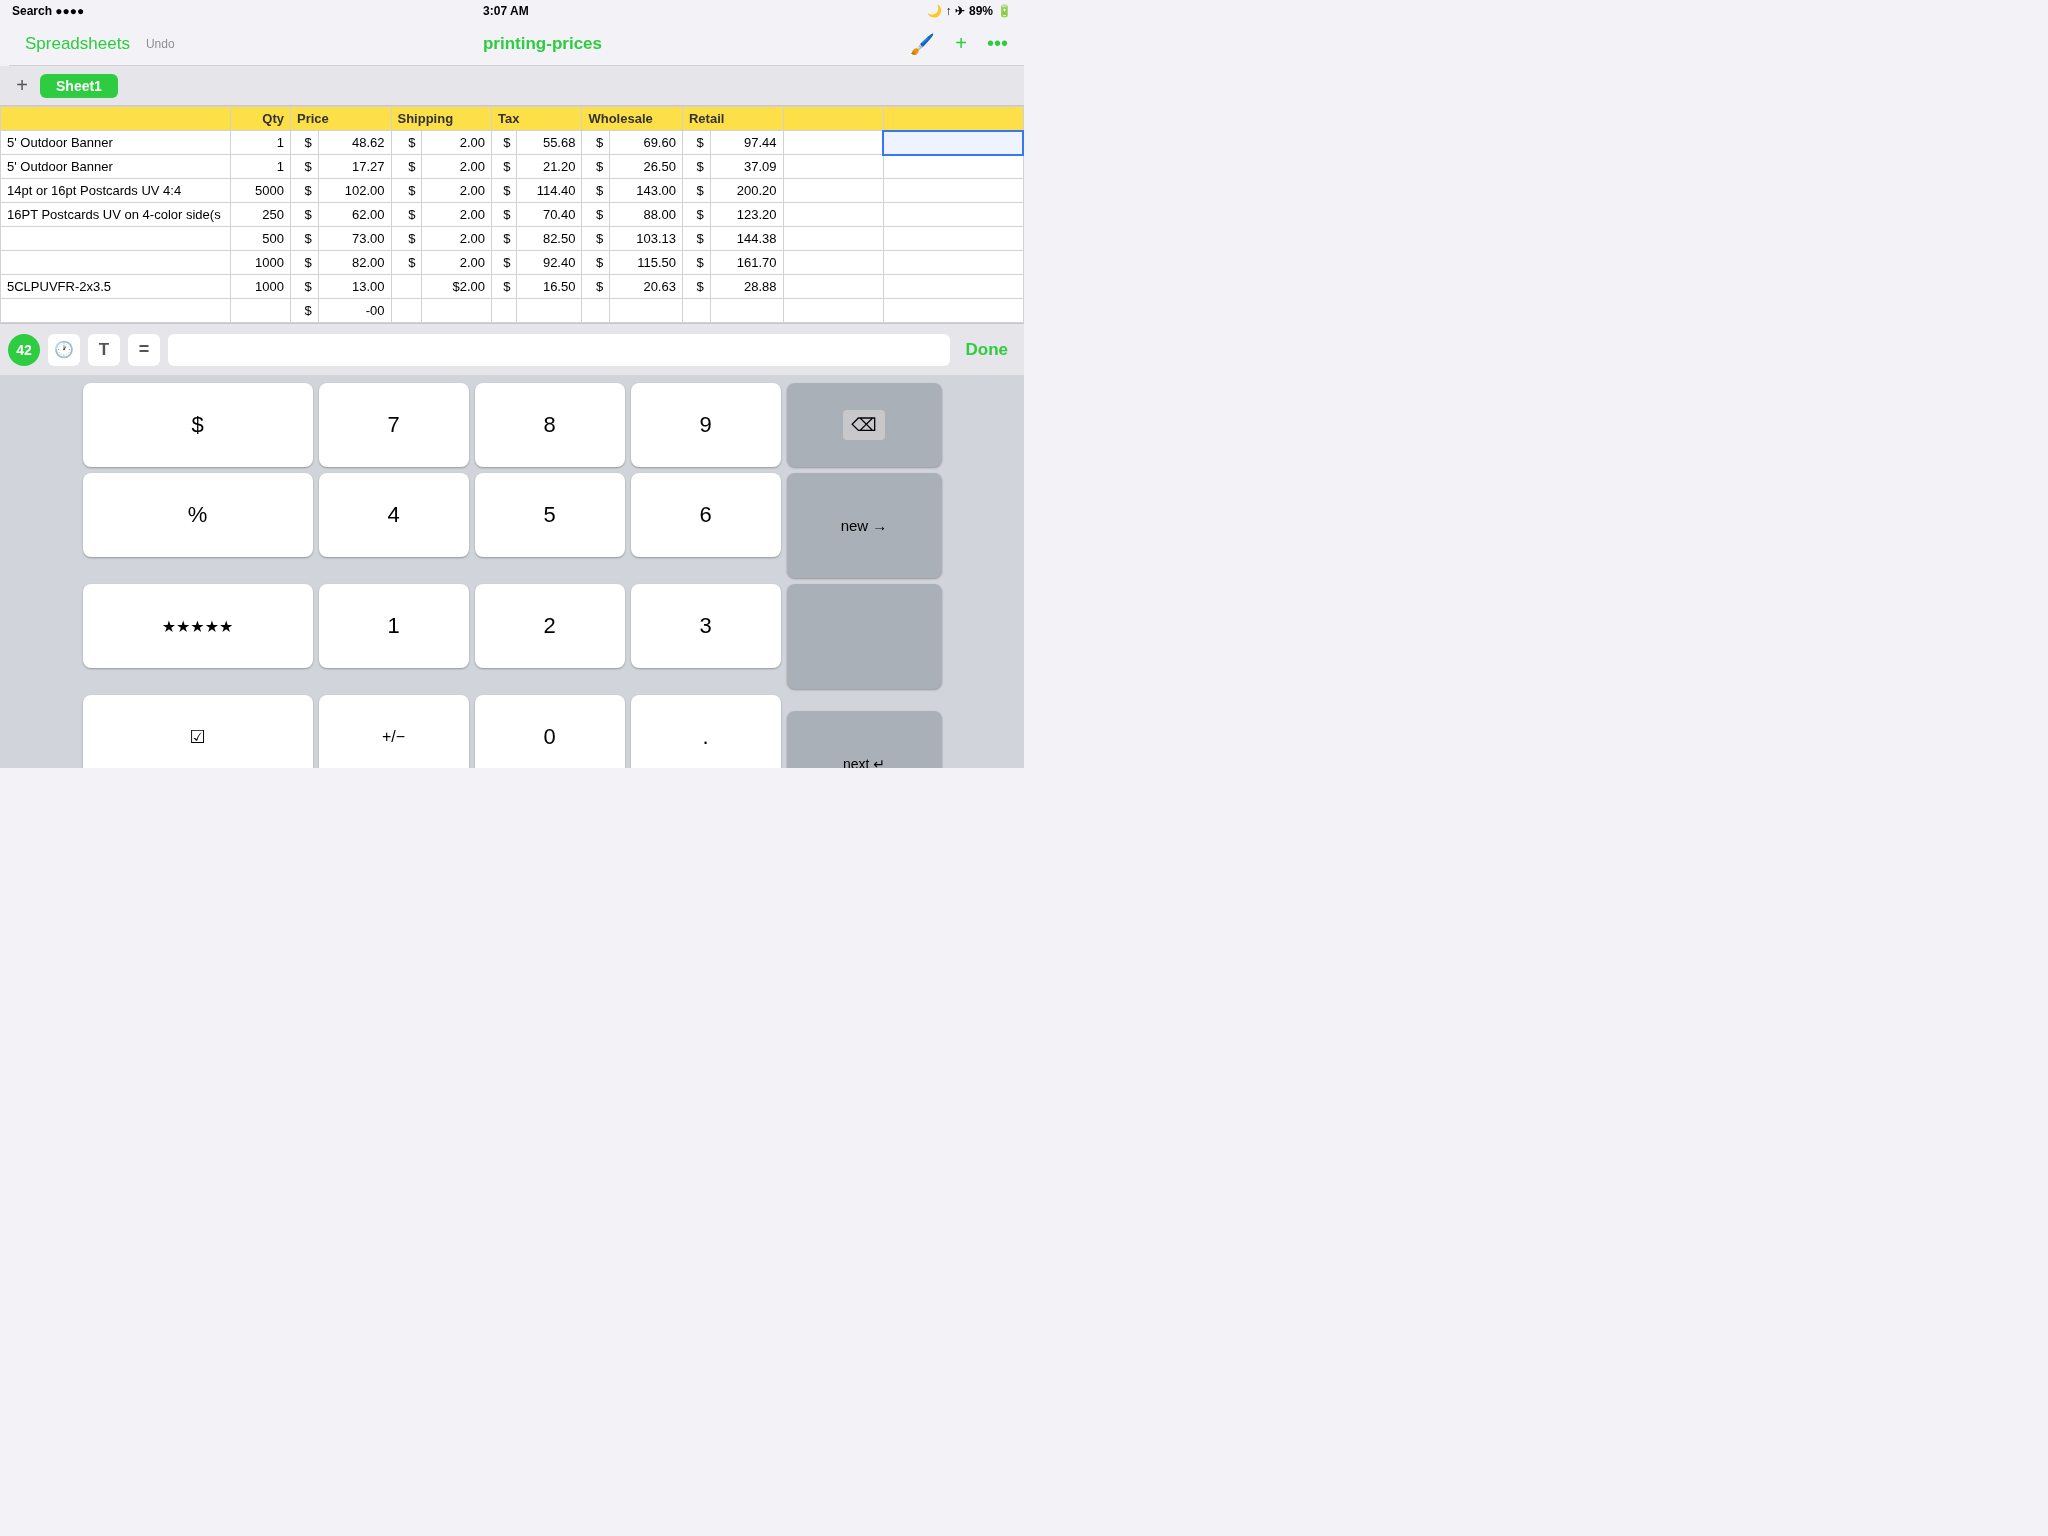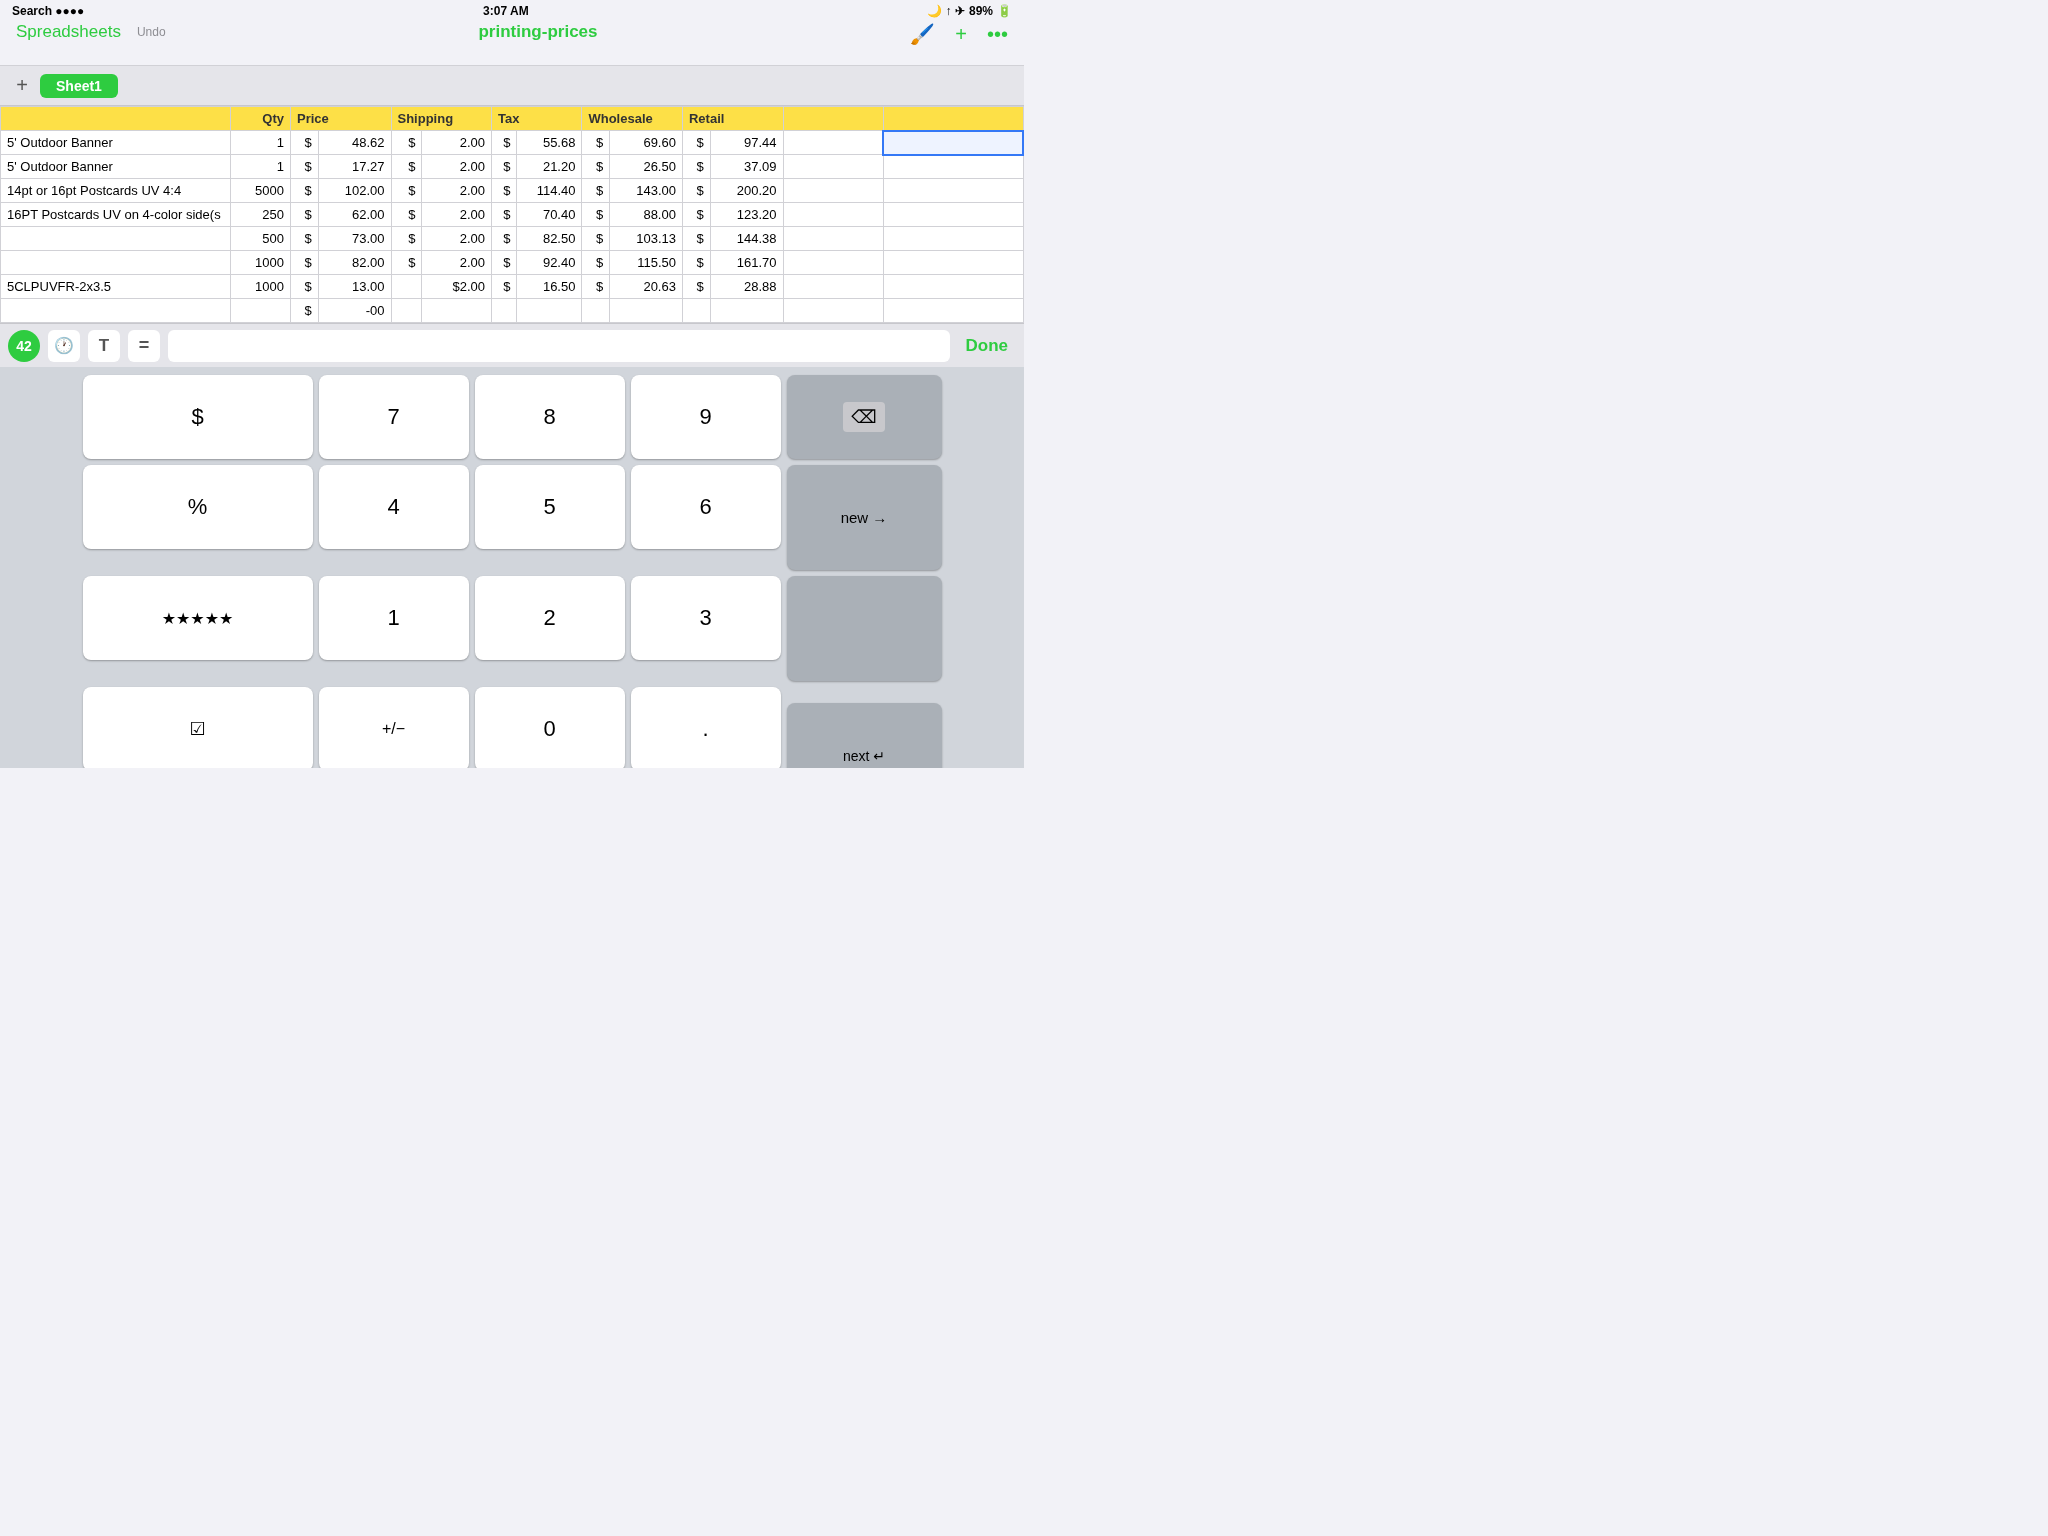--- a/index.html
+++ b/index.html
@@ -25,24 +25,25 @@
     }
     .status-left { display: flex; align-items: center; gap: 4px; }
     .status-center { font-weight: 600; }
     .status-right { display: flex; align-items: center; gap: 4px; }
 
     
     .nav-bar {
       background: #f2f2f7;
       height: 44px;
       display: flex;
-      align-items: flex-start;
+      align-items: center;
       justify-content: space-between;
       padding: 0 16px;
       border-bottom: 1px solid #d1d1d6;
+      margin-left: 9px;
     }
     .nav-left { display: flex; align-items: center; gap: 16px; }
     .nav-center { font-weight: 700; color: #2ecc40; font-size: 17px; }
     .nav-right { display: flex; align-items: center; gap: 20px; }
     .nav-spreadsheets { color: #2ecc40; font-size: 17px; cursor: pointer; }
     .nav-undo { color: #8e8e93; font-size: 12px; }
     .nav-icon { color: #2ecc40; font-size: 20px; cursor: pointer; }
     .nav-dots { color: #2ecc40; font-size: 20px; cursor: pointer; }
 
     
@@ -100,21 +101,21 @@
     td.num { text-align: right; }
     td.selected {
       border: 2px solid #3478f6;
       background: #eef3ff;
     }
     .col-label { width: 230px; }
     .col-qty { width: 60px; text-align: right; }
 
     
     .formula-bar {
-      height: 44px;
+      height: 52px;
       background: #e5e5ea;
       border-top: 1px solid #c7c7cc;
       display: flex;
       align-items: center;
       padding: 0 8px;
       gap: 8px;
     }
     .formula-badge {
       background: #2ecc40;
       color: white;

